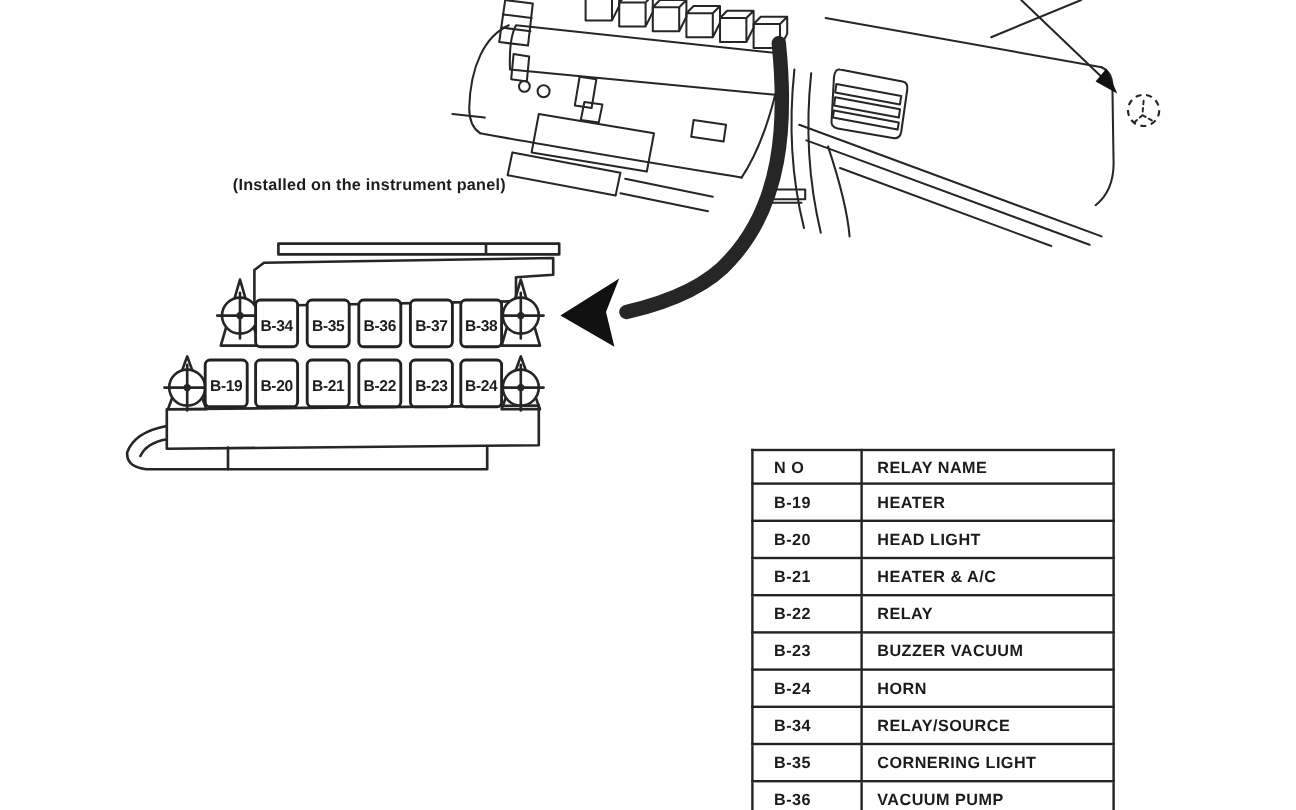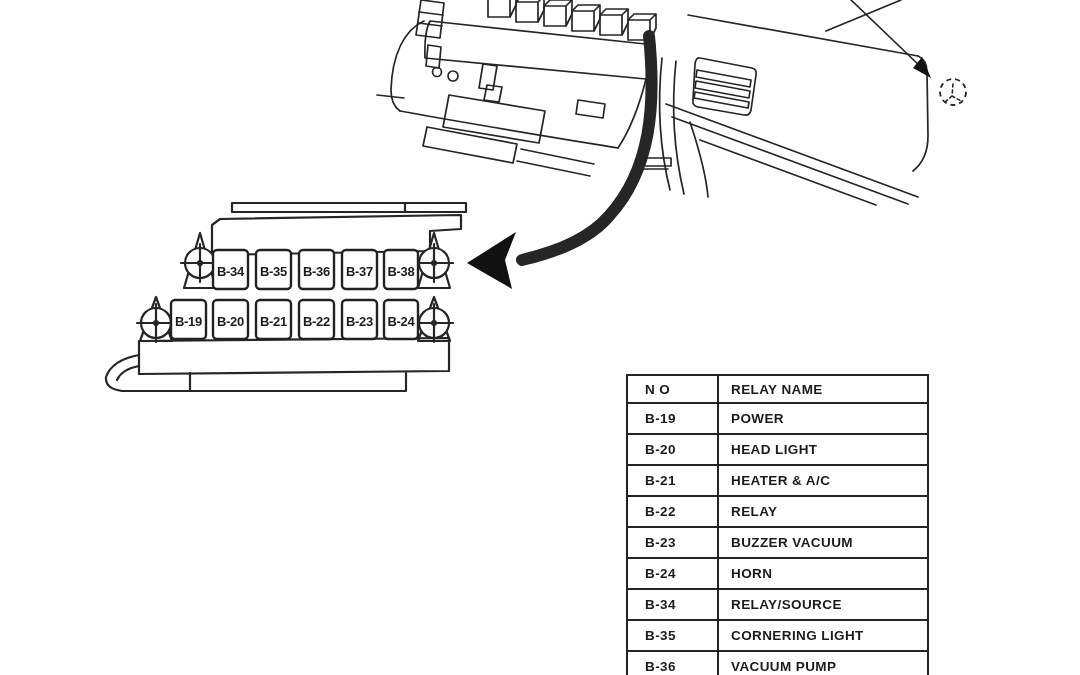--- a/index.html
+++ b/index.html
@@ -181,31 +181,32 @@
         <text class="slot-label" x="359.5" y="326">B-23</text>
       </g>
       <g>
         <rect class="slot" x="384" y="300" width="34" height="39" rx="4"></rect>
         <text class="slot-label" x="401" y="326">B-24</text>
       </g>
     </g>
   </svg>
 
   <div class="relay-caption">
+    <div>(Installed on the instrument panel)</div>
   </div>
 
   <table class="relay-table">
     <tbody>
       <tr class="hdr">
         <td class="c1">N O</td>
         <td class="c2">RELAY NAME</td>
       </tr>
       <tr>
         <td class="c1">B-19</td>
-        <td class="c2">POWER</td>
+        <td class="c2">HEATER</td>
       </tr>
       <tr>
         <td class="c1">B-20</td>
         <td class="c2">HEAD LIGHT</td>
       </tr>
       <tr>
         <td class="c1">B-21</td>
         <td class="c2">HEATER &amp; A/C</td>
       </tr>
       <tr>

